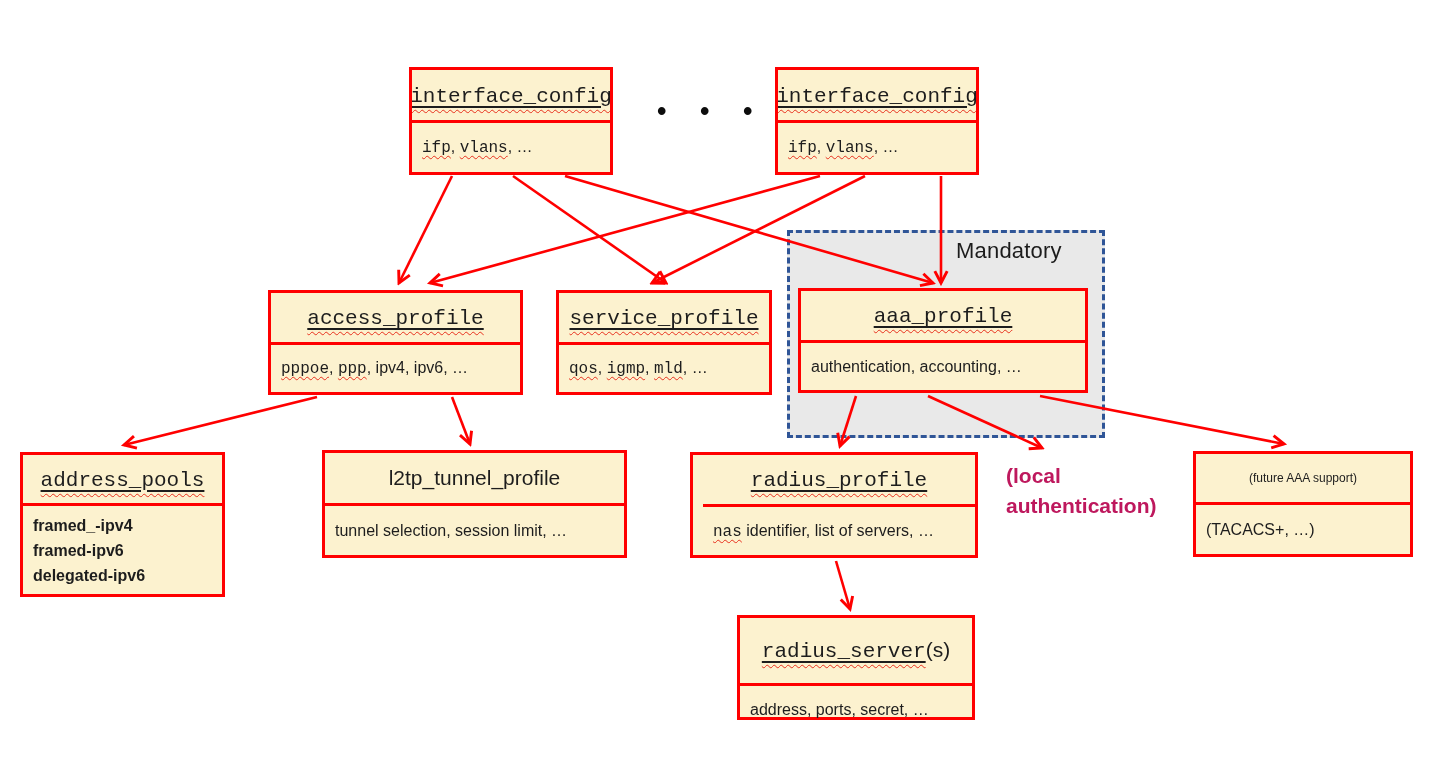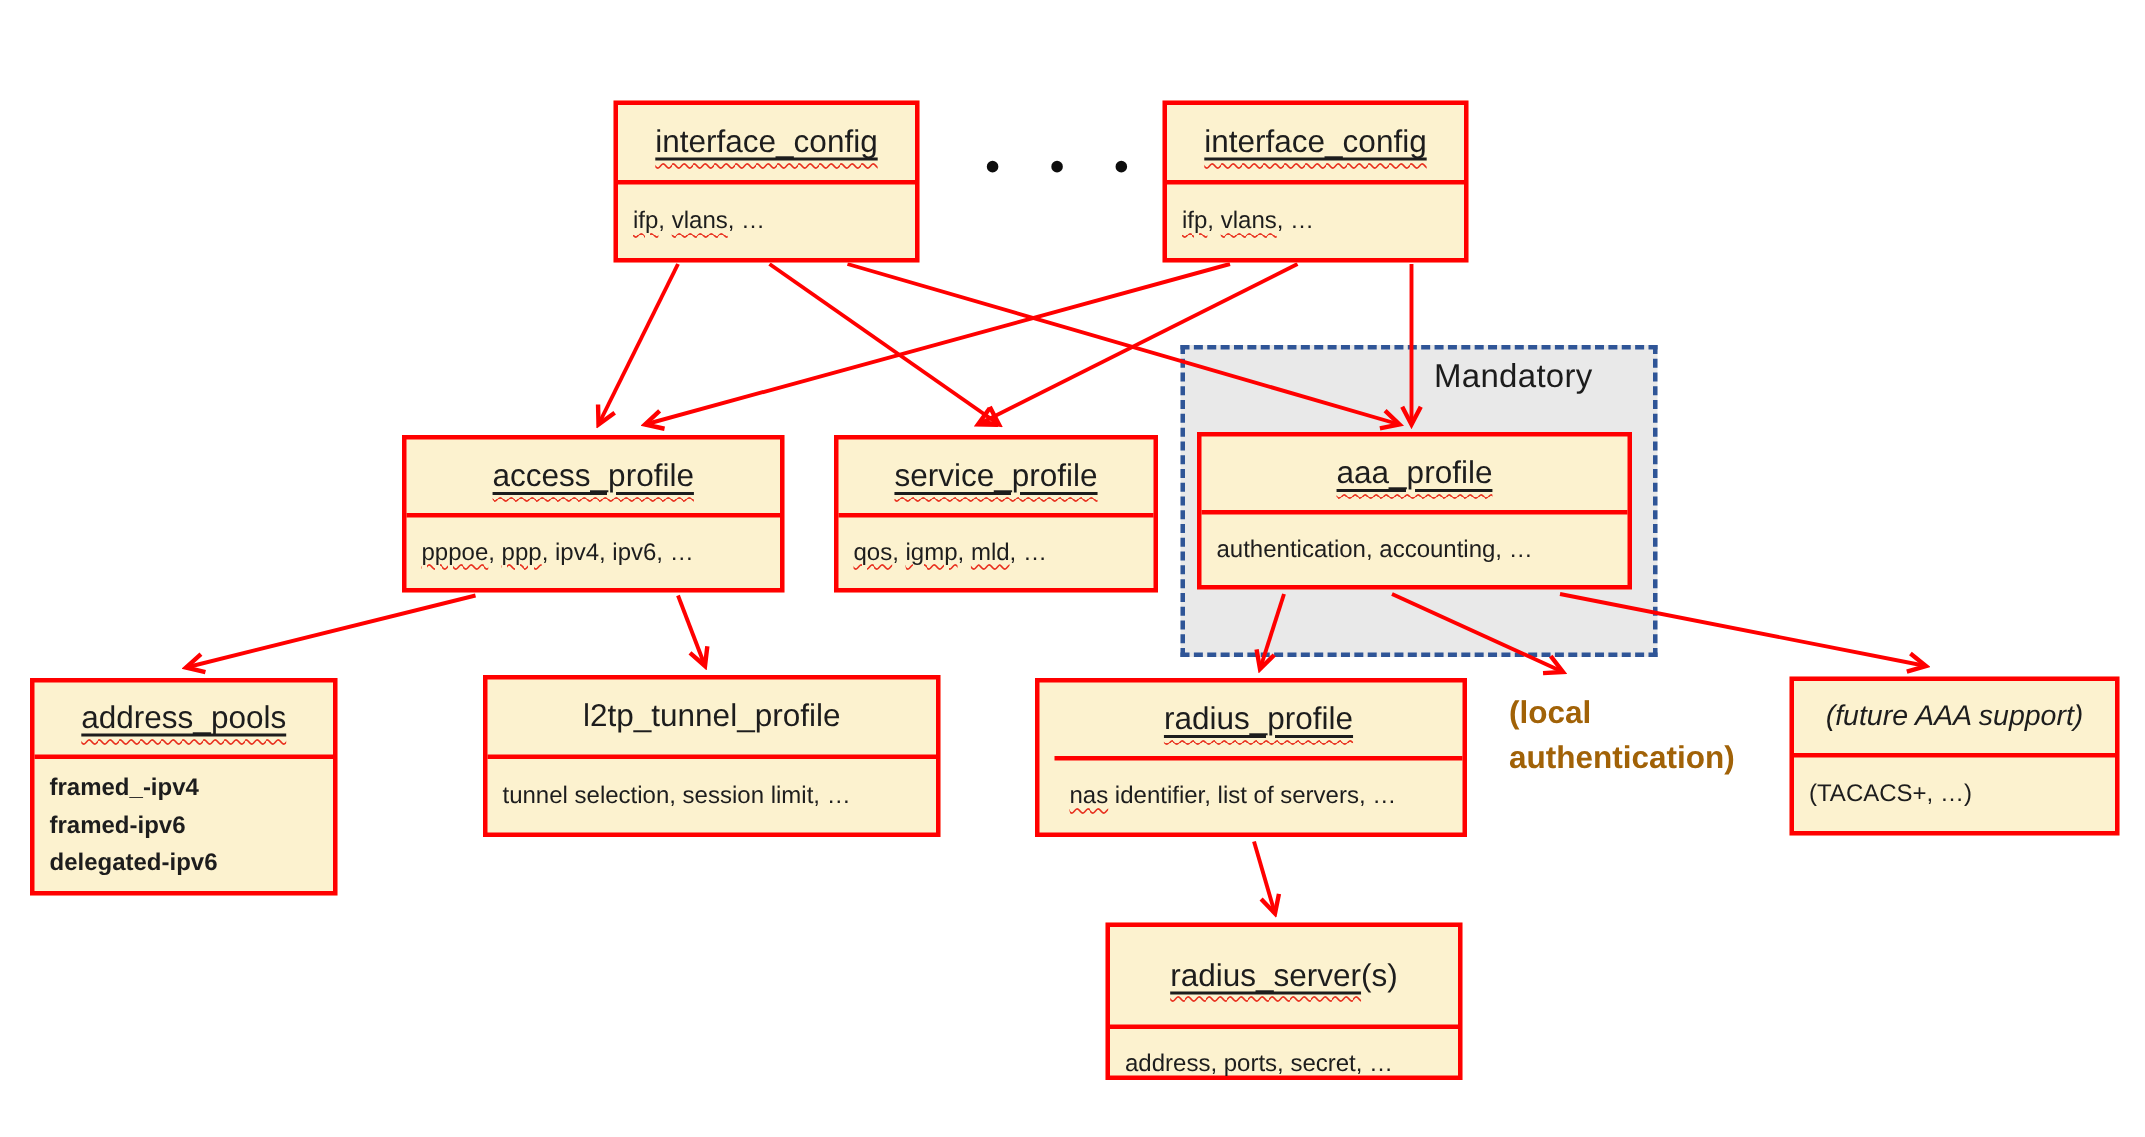--- a/index.html
+++ b/index.html
@@ -35,29 +35,29 @@
     white-space:nowrap;overflow:hidden;
   }
   .node-body{
     box-sizing:border-box;display:flex;align-items:center;
     padding:0 10px;font-size:16px;white-space:nowrap;overflow:hidden;
   }
   .node-body.multiline{
     display:block;padding-top:8px;line-height:1.55;font-weight:bold;
   }
   .ul{text-decoration:underline solid #1d1d1d 2px;text-underline-offset:4px;}
-  .sq{text-decoration:underline wavy var(--squiggle,#E8301E) 1px;text-underline-offset:3px;}
+  .sq{text-decoration:underline wavy var(--squiggle,#E8301E) 1px;text-underline-offset:3px;font-family:Liberation Mono, monospace;}
   .ul .sq{text-underline-offset:7px;}
 
   .ellipsis{
     position:absolute;font-size:27px;font-weight:bold;color:#0d0d0d;
     letter-spacing:13px;z-index:3;white-space:nowrap;
   }
   .local-auth{
-    position:absolute;font-size:21px;font-weight:bold;color:#a16207;
+    position:absolute;font-size:21px;font-weight:bold;color:#be185d;
     line-height:1.45;z-index:3;
   }
 </style>
 </head>
 <body>
 
 <div class="canvas">
 
   <div class="mandatory" style="left:787px;top:230px;width:318px;height:208px;"></div>
   <div class="mandatory-label" style="left:956px;top:238px;">Mandatory</div>
@@ -156,21 +156,21 @@
       <span class="ul"><span class="sq">radius_profile</span></span>
     </div>
     <div class="node-body" style="height:48px;">
       <span><span class="sq">nas</span><span> identifier, list of servers, …</span></span>
     </div>
   </div>
 
   <div class="local-auth" style="left:1006px;top:461px;width:190px;">(local authentication)</div>
 
   <div class="node" style="left:1193px;top:451px;width:220px;height:106px;">
-    <div class="node-title" style="height:51px;font-size:19px;font-style:italic;">
+    <div class="node-title" style="height:51px;font-size:12px;">
       <span>(future AAA support)</span>
     </div>
     <div class="node-body" style="height:49px;">
       <span>(TACACS+, …)</span>
     </div>
   </div>
 
   <div class="node" style="left:737px;top:615px;width:238px;height:105px;">
     <div class="node-title" style="height:68px;">
       <span><span class="ul"><span class="sq">radius_server</span></span><span>(s)</span></span>

